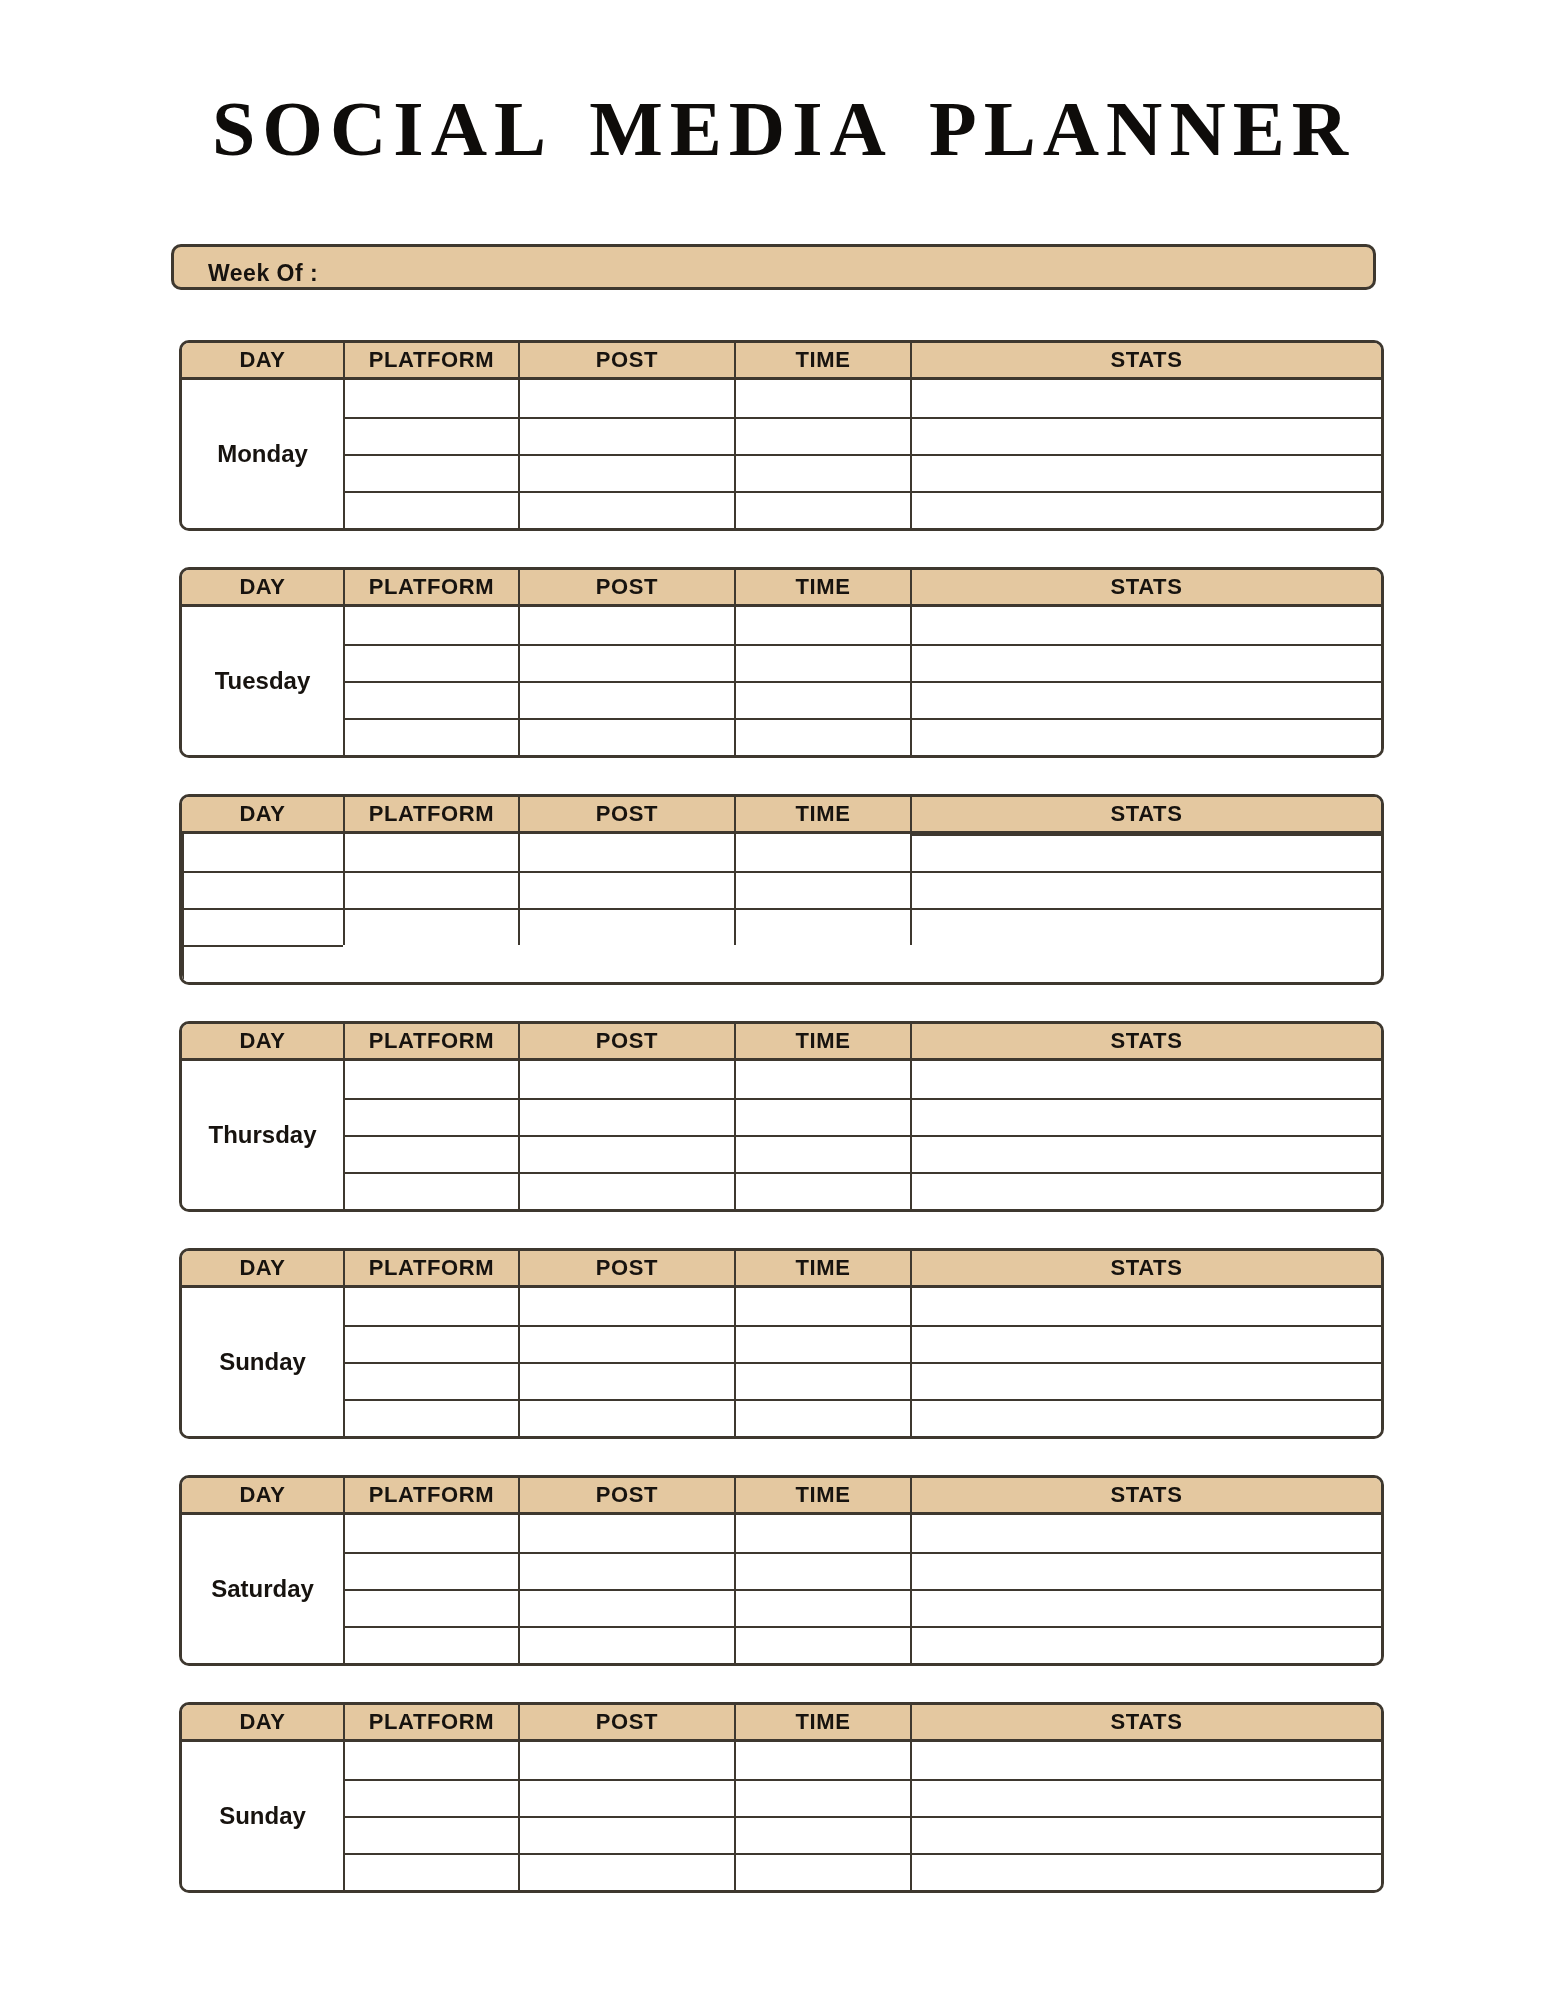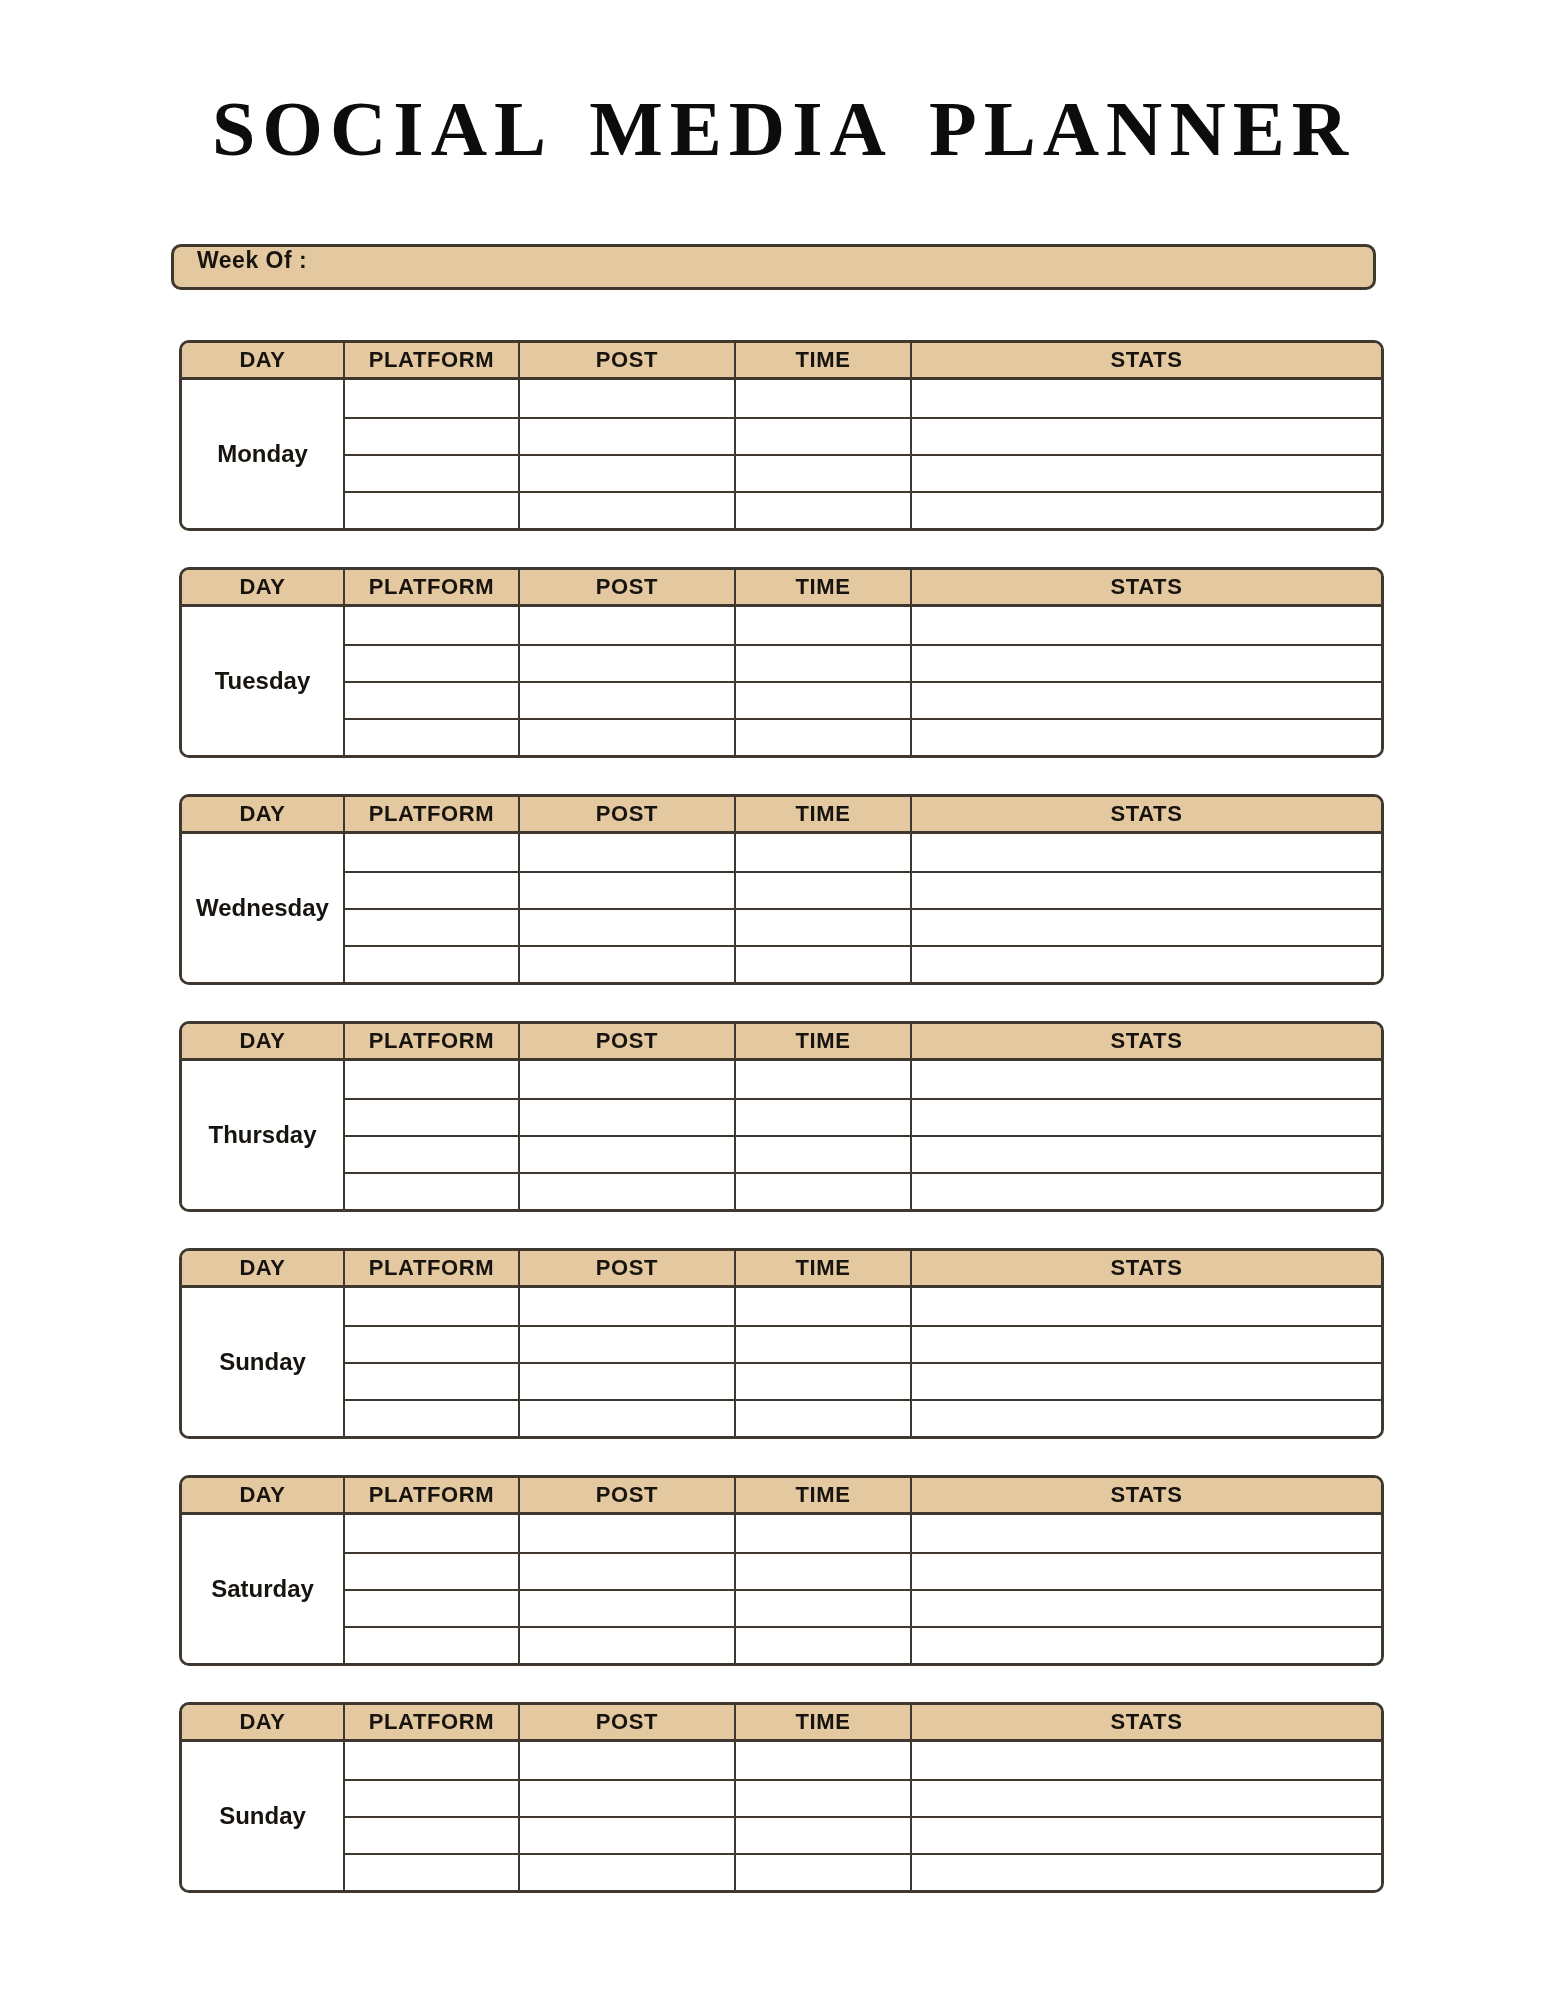--- a/index.html
+++ b/index.html
@@ -29,22 +29,22 @@
     color:var(--title-ink);
     white-space:nowrap;
     padding-left:22px;
   }
   .week-bar{
     position:absolute;left:171px;top:244px;
     width:1205px;height:46px;
     background:var(--tan);
     border:3px solid var(--border);
     border-radius:10px;
-    display:flex;align-items:flex-start;
-    padding-left:23px;
+    display:flex;align-items:flex-end;
+    padding-left:34px;
   }
   .week-label{
     font-weight:bold;font-size:23px;color:var(--ink);
     letter-spacing:0.5px;
   }
   .week-input{flex:1;height:100%;}
   .tables{position:absolute;left:8px;top:0;width:100%;height:100%;}
   .ptable{
     position:absolute;left:171px;
     width:1205px;height:191px;
@@ -146,21 +146,20 @@
     <div class="cell cl rt"></div>
   </div>
 
   <div class="ptable" style="top: 794px;">
     <div class="hcell">DAY</div>
     <div class="hcell cl">PLATFORM</div>
     <div class="hcell cl">POST</div>
     <div class="hcell cl">TIME</div>
     <div class="hcell cl">STATS</div>
 
-    <div class="day">Wednesday</div>
 
     <div class="cell cl"></div>
     <div class="cell cl"></div>
     <div class="cell cl"></div>
     <div class="cell cl"></div>
 
     <div class="cell cl rt"></div>
     <div class="cell cl rt"></div>
     <div class="cell cl rt"></div>
     <div class="cell cl rt"></div>

